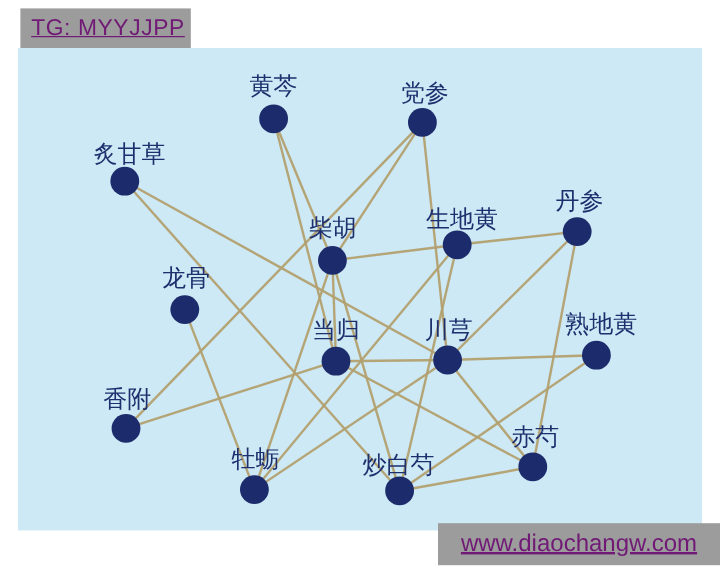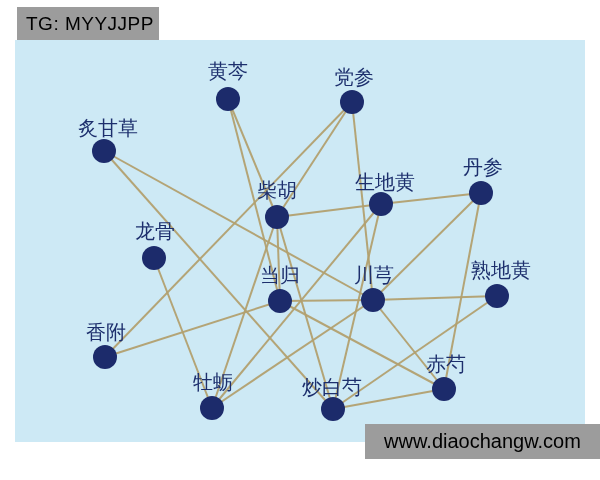--- a/index.html
+++ b/index.html
@@ -5,30 +5,31 @@
   html,body{margin:0;padding:0;background:#ffffff;}
   .stage{
     position:relative;width:600px;height:480px;background:#ffffff;
     overflow:hidden;font-family:"Liberation Sans","DejaVu Sans",sans-serif;
   }
   .blue-area{
     position:absolute;left:15px;top:40px;width:570px;height:402px;
     background:#cde9f5;
   }
   .badge{
-    position:absolute;color:#000000;background:#9c9c9c;
+    position:absolute;color:#701a75;background:#9c9c9c;
     display:flex;align-items:center;
     font-family:"Liberation Sans","DejaVu Sans",sans-serif;
+    text-decoration:underline;
   }
   .badge-top{
     left:17px;top:7px;width:133px;height:33px;
     padding-left:9px;font-size:19px;letter-spacing:0.5px;
   }
   .badge-bottom{
-    left:365px;top:424px;width:235px;height:35px;
+    left:365px;top:436px;width:235px;height:35px;
     justify-content:center;font-size:20px;
   }
   svg.graph{position:absolute;left:0;top:0;width:600px;height:480px;}
   text.nlabel{
     font-family:"Liberation Serif","DejaVu Serif",serif;
     font-weight:400;
   }
 </style>
 </head>
 <body>

